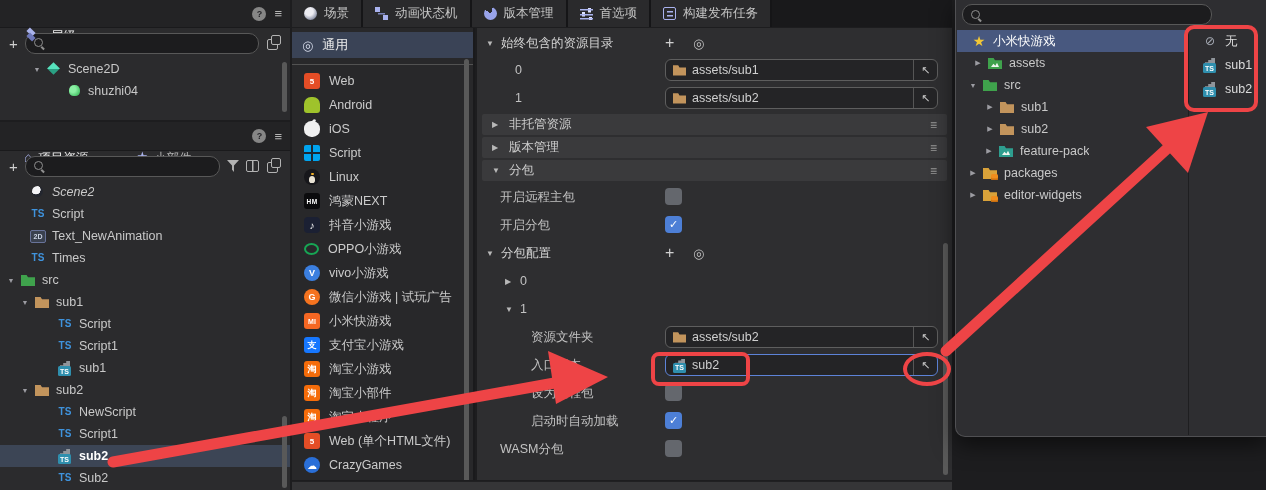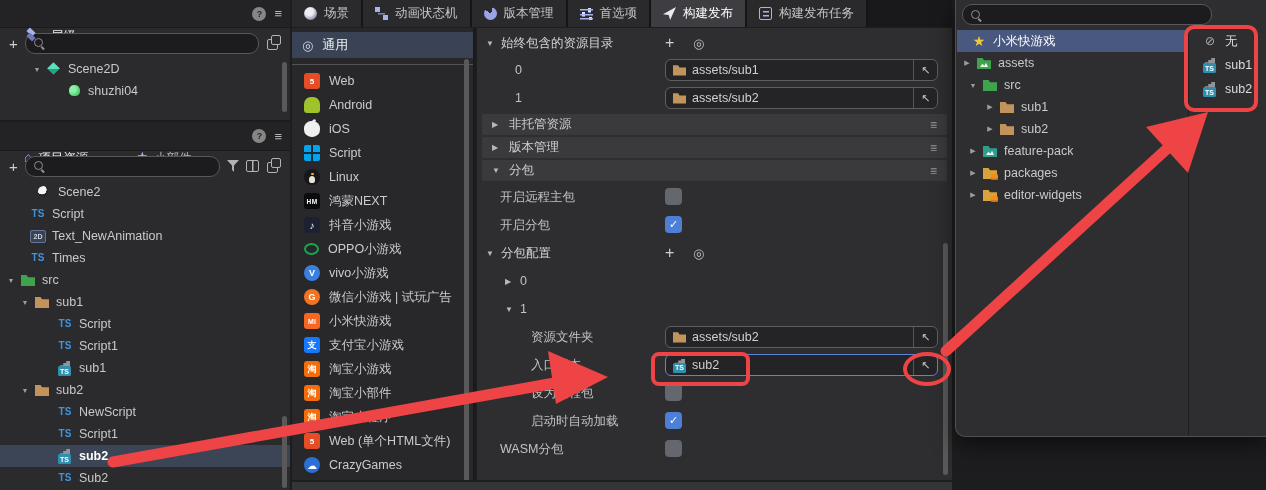--- a/index.html
+++ b/index.html
@@ -216,21 +216,21 @@
       <div class="searchbox">
         <span class="mag"></span>
         <input style="">
       </div>
       <span class="t-funnel"></span>
       <span class="t-cols"></span>
       <span class="t-copy"></span>
     </div>
     <div>
 
-        <div class="trow" style="padding-left: 24px;">
+        <div class="trow" style="padding-left: 18px; font-style: italic;">
           <span class="tarrow"></span>
           <span class="ic ic-scene">
             <i class="itext"></i>
           </span>
           <span class="tlabel">Scene2</span>
         </div>
 
         <div class="trow" style="padding-left: 18px;">
           <span class="tarrow"></span>
           <span class="ic ic-ts">
@@ -354,24 +354,20 @@
         <span class="ti ti-preview"></span>
         <span>版本管理</span>
       </div>
 
 
       <div class="ttab">
         <span class="ti ti-sliders"></span>
         <span>首选项</span>
       </div>
 
-      <div class="ttab active">
-        <span class="ti ti-plane"></span>
-        <span>构建发布</span>
-      </div>
 
       <div class="ttab">
         <span class="ti ti-tasks"></span>
         <span>构建发布任务</span>
       </div>
     </div>
   <div class="tabmenu">
       <span class="t-menu">≡</span>
     </div>
 
@@ -635,21 +631,21 @@
     <div class="dtree">
 
         <div class="trow selblue" style="padding-left: 2px;">
           <span class="tarrow"></span>
           <span class="ic ic-star">
             <i class="itext">★</i>
           </span>
           <span class="tlabel">小米快游戏</span>
         </div>
 
-        <div class="trow" style="padding-left: 1px;">
+        <div class="trow" style="padding-left: 12px;">
           <span class="tarrow">▶</span>
           <span class="ic ic-folder-img-green">
             <i class="itext"></i>
           </span>
           <span class="tlabel">assets</span>
         </div>
 
         <div class="trow" style="padding-left: 7px;">
           <span class="tarrow">▼</span>
           <span class="ic ic-folder-green">
@@ -667,21 +663,21 @@
         </div>
 
         <div class="trow" style="padding-left: 24px;">
           <span class="tarrow">▶</span>
           <span class="ic ic-folder-tan">
             <i class="itext"></i>
           </span>
           <span class="tlabel">sub2</span>
         </div>
 
-        <div class="trow" style="padding-left: 7px;">
+        <div class="trow" style="padding-left: 23px;">
           <span class="tarrow">▶</span>
           <span class="ic ic-folder-img-teal">
             <i class="itext"></i>
           </span>
           <span class="tlabel">feature-pack</span>
         </div>
 
         <div class="trow" style="padding-left: 7px;">
           <span class="tarrow">▶</span>
           <span class="ic ic-folder-lock">

